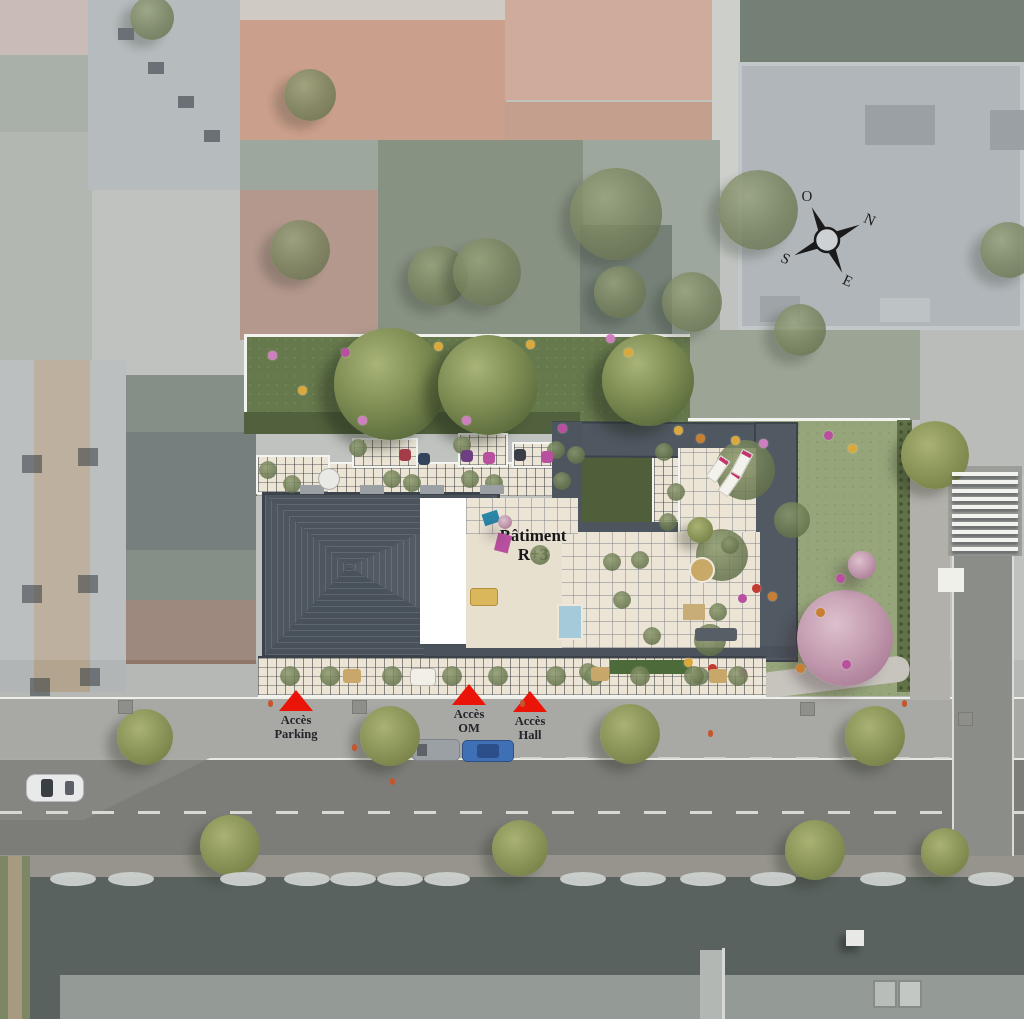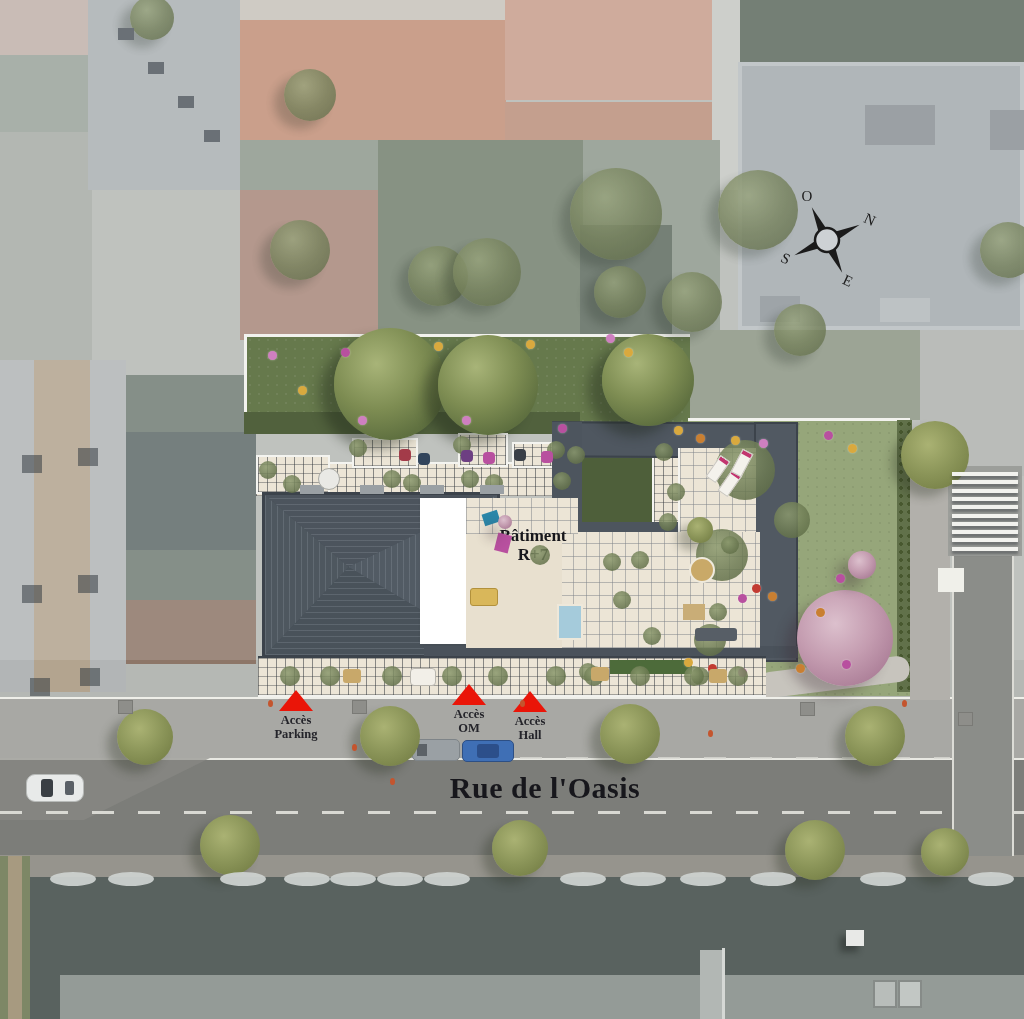--- a/index.html
+++ b/index.html
@@ -178,21 +178,21 @@
       <circle cx="55" cy="55" r="12" fill="#cdd1d4" stroke="#1b1b1b" stroke-width="2.5"></circle>
       <text x="97" y="36" font-size="15" text-anchor="middle" dominant-baseline="middle" fill="#1c1c1c" transform="rotate(25 97 36)">N</text>
       <text x="75" y="97" font-size="15" text-anchor="middle" dominant-baseline="middle" fill="#1c1c1c" transform="rotate(25 75 97)">E</text>
       <text x="13" y="75" font-size="15" text-anchor="middle" dominant-baseline="middle" fill="#1c1c1c" transform="rotate(25 13 75)">S</text>
       <text x="35" y="13" font-size="15" text-anchor="middle" dominant-baseline="middle" fill="#1c1c1c">O</text>
     </svg>
   </div>
 
   <div class="lbl" style="left:533px;top:526px;transform:translateX(-50%);font-size:17px;line-height:19px;">
     <div>Bâtiment</div>
-    <div>R+7</div>
+    <div>R+3</div>
   </div>
 
   <div class="access" style="left:296px;top:690px;">
     <div class="tri"></div>
     <div class="txt">
       <div>Accès</div>
       <div>Parking</div>
     </div>
   </div>
   <div class="access" style="left:469px;top:684px;">
@@ -203,21 +203,20 @@
     </div>
   </div>
   <div class="access" style="left:530px;top:691px;">
     <div class="tri"></div>
     <div class="txt">
       <div>Accès</div>
       <div>Hall</div>
     </div>
   </div>
 
-  <div class="lbl" style="left:545px;top:788px;transform:translate(-50%,-50%);font-size:30px;letter-spacing:.5px;">Rue de l'Oasis</div>
 <div class="abs tree" style="left: 334px; top: 328px; width: 112px; height: 112px;"></div>
     <div class="abs tree" style="left: 438px; top: 335px; width: 100px; height: 100px;"></div>
     <div class="abs tree" style="left: 602px; top: 334px; width: 92px; height: 92px;"></div>
     <div class="abs tree aerial" style="left: 270px; top: 220px; width: 60px; height: 60px;"></div>
     <div class="abs tree aerial" style="left: 408px; top: 246px; width: 60px; height: 60px;"></div>
     <div class="abs tree aerial" style="left: 453px; top: 238px; width: 68px; height: 68px;"></div>
     <div class="abs tree aerial" style="left: 570px; top: 168px; width: 92px; height: 92px;"></div>
     <div class="abs tree aerial" style="left: 594px; top: 266px; width: 52px; height: 52px;"></div>
     <div class="abs tree aerial" style="left: 662px; top: 272px; width: 60px; height: 60px;"></div>
     <div class="abs tree aerial" style="left: 718px; top: 170px; width: 80px; height: 80px;"></div>

